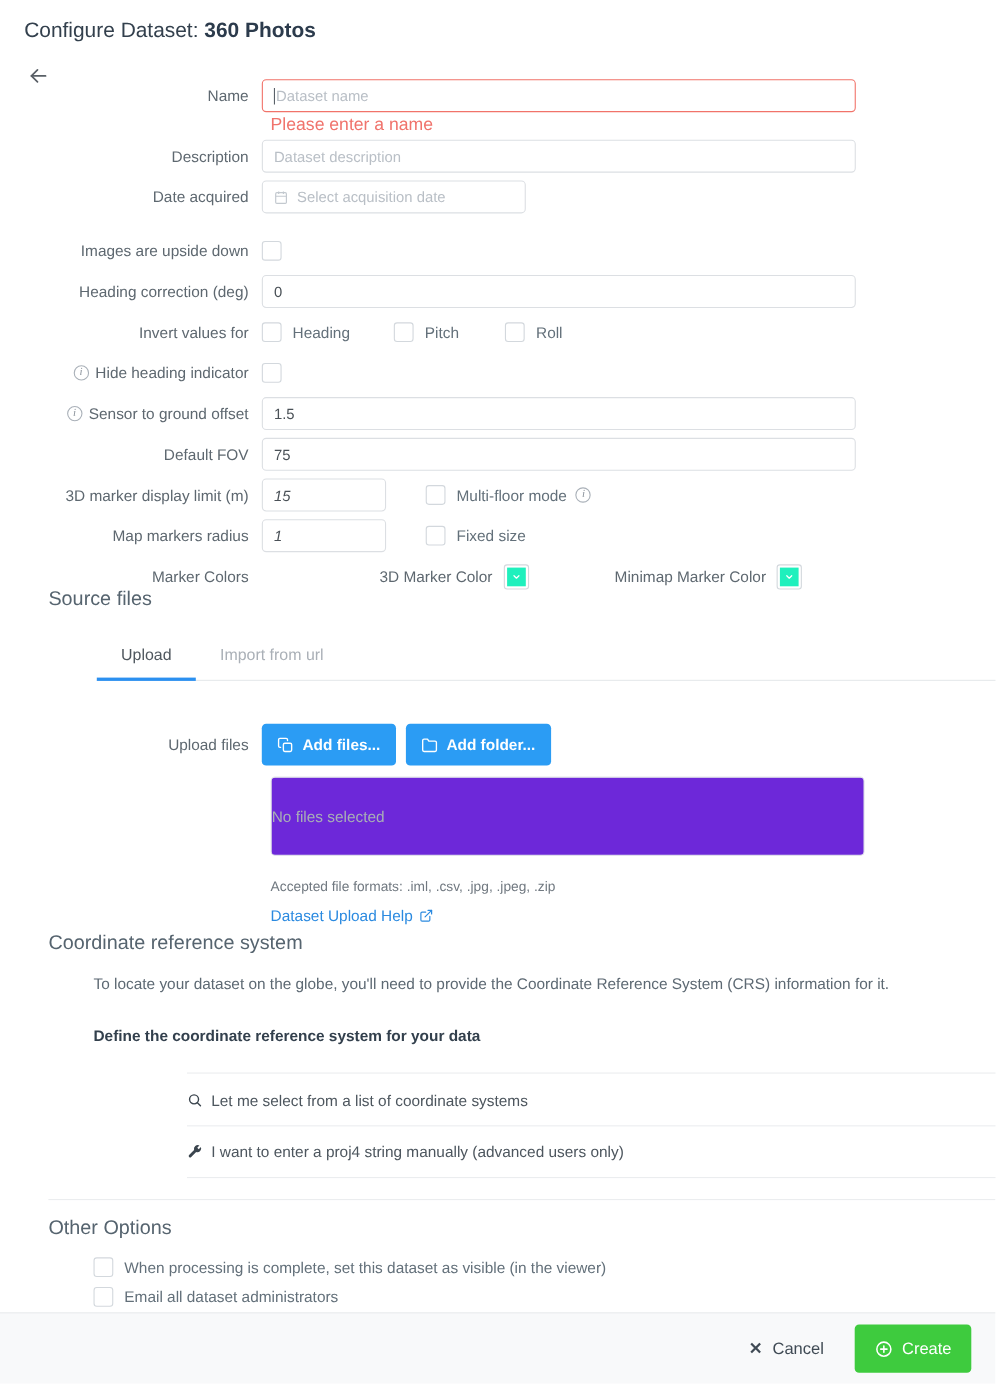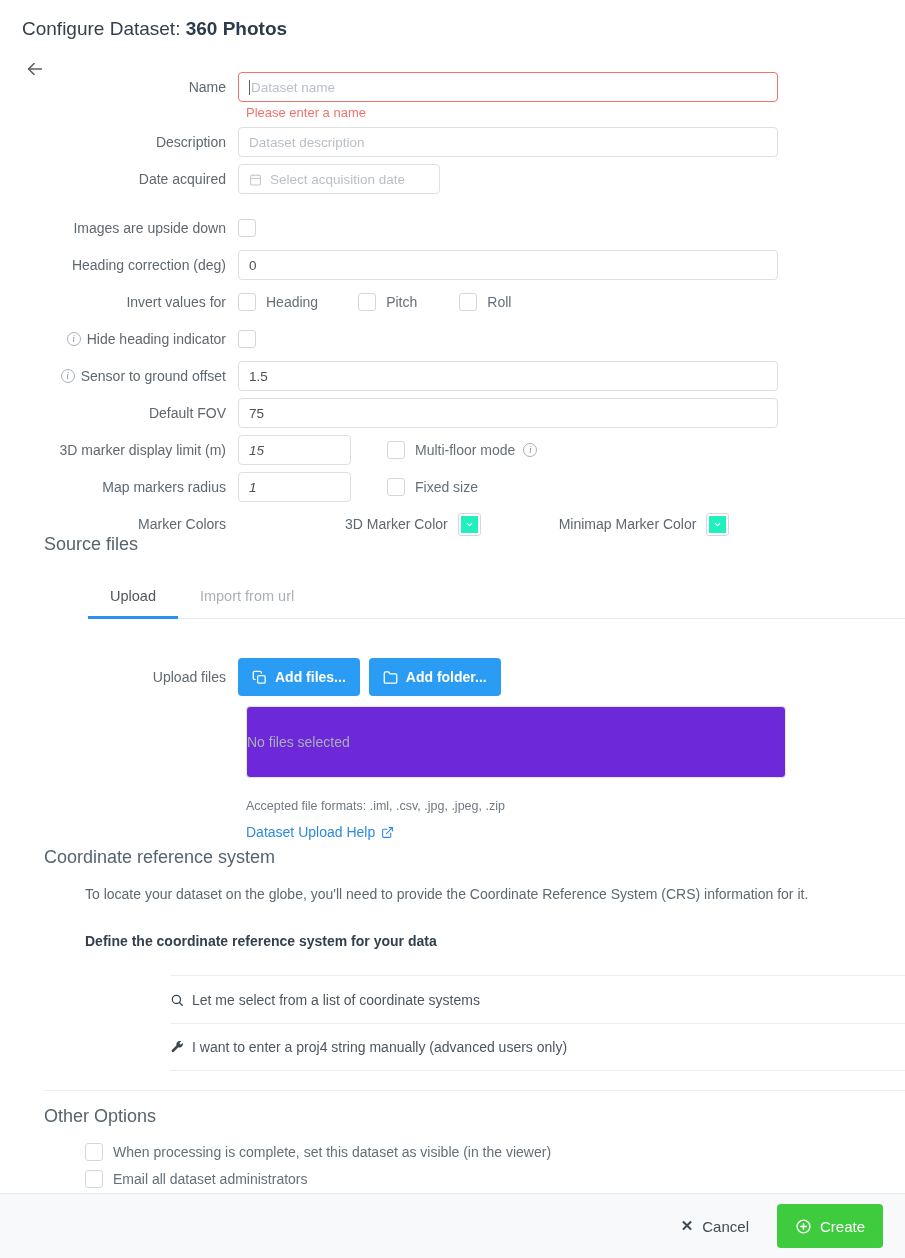--- a/index.html
+++ b/index.html
@@ -62,38 +62,38 @@
     border-radius: 4px;
     background: #fff;
     display: flex;
     align-items: center;
     padding: 0 10px;
     font-size: 13.5px;
     color: #4a5157;
   }
   .field.placeholder { color: #b9bfc6; }
   .field.wide { width: 540px; }
-  .field.date { width: 202px; gap: 8px; }
+  .field.date { width: 240px; gap: 8px; }
   .field.small { width: 113px; font-style: italic; }
   .field.error { border-color: #f1736a; }
 
   .caret {
     display: inline-block;
     width: 1px;
     height: 15px;
     background: #5a6169;
     margin-right: 1px;
     vertical-align: middle;
   }
 
   .err-msg {
     position: absolute;
     left: 246px;
     top: 33px;
-    font-size: 13px;
+    font-size: 16px;
     color: #f0736c;
   }
 
   .name-row-wrap { position: relative; height: 55px; }
 
   
   .cbox {
     width: 18px; height: 18px;
     border: 1px solid #d3d8dd;
     border-radius: 3px;

